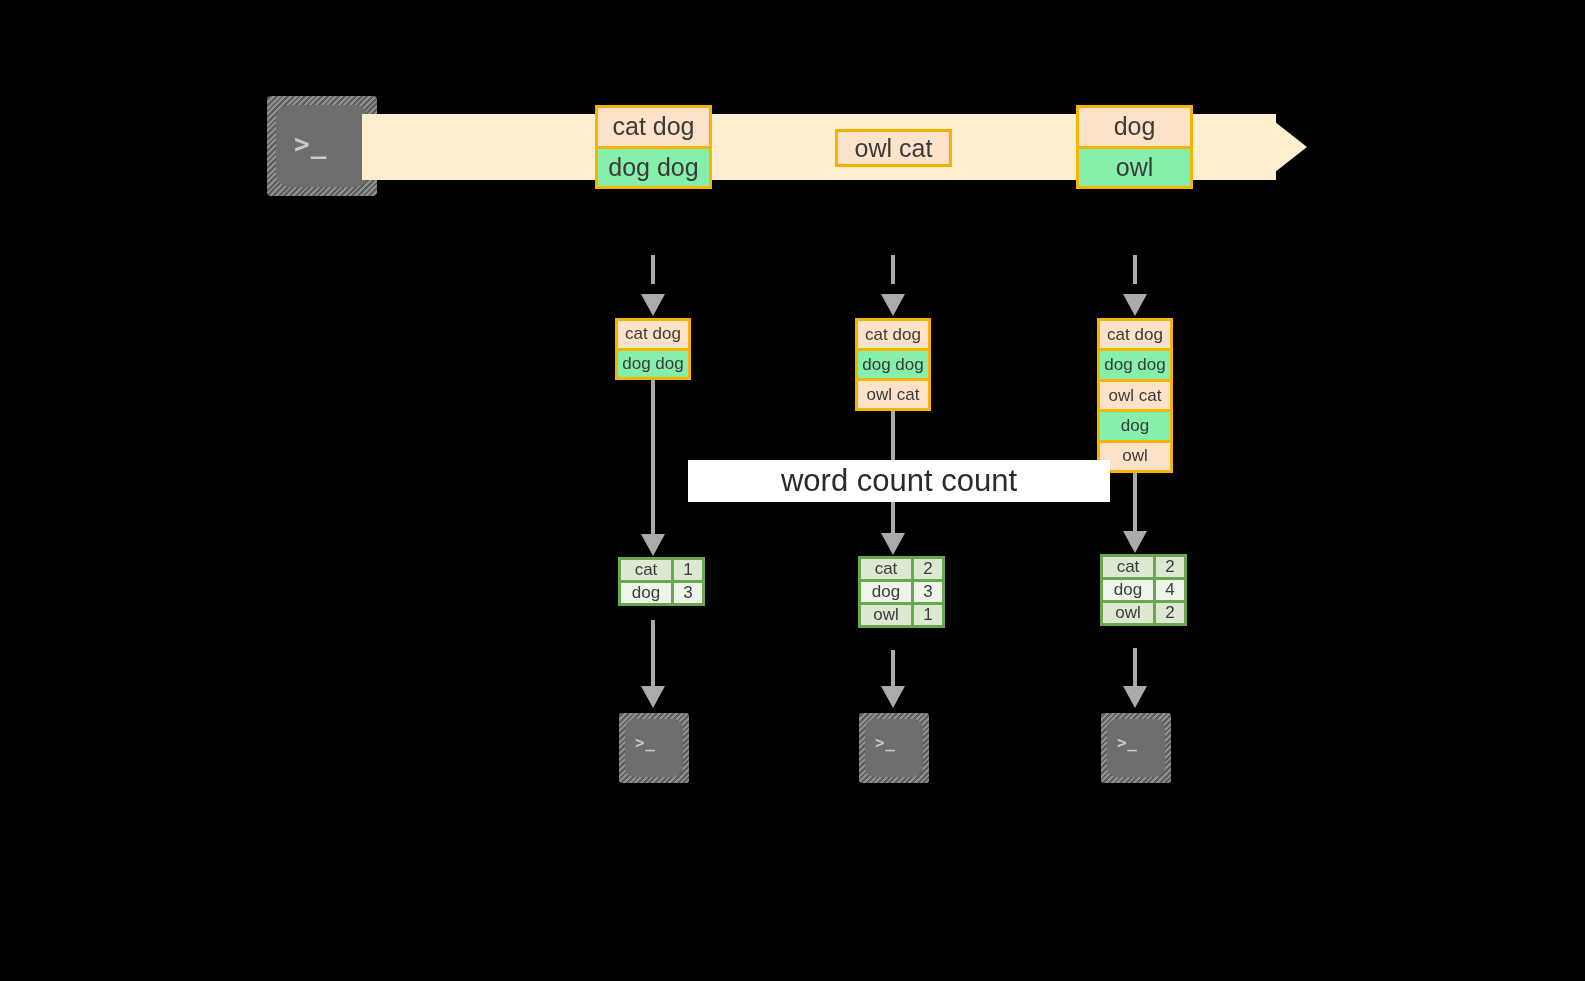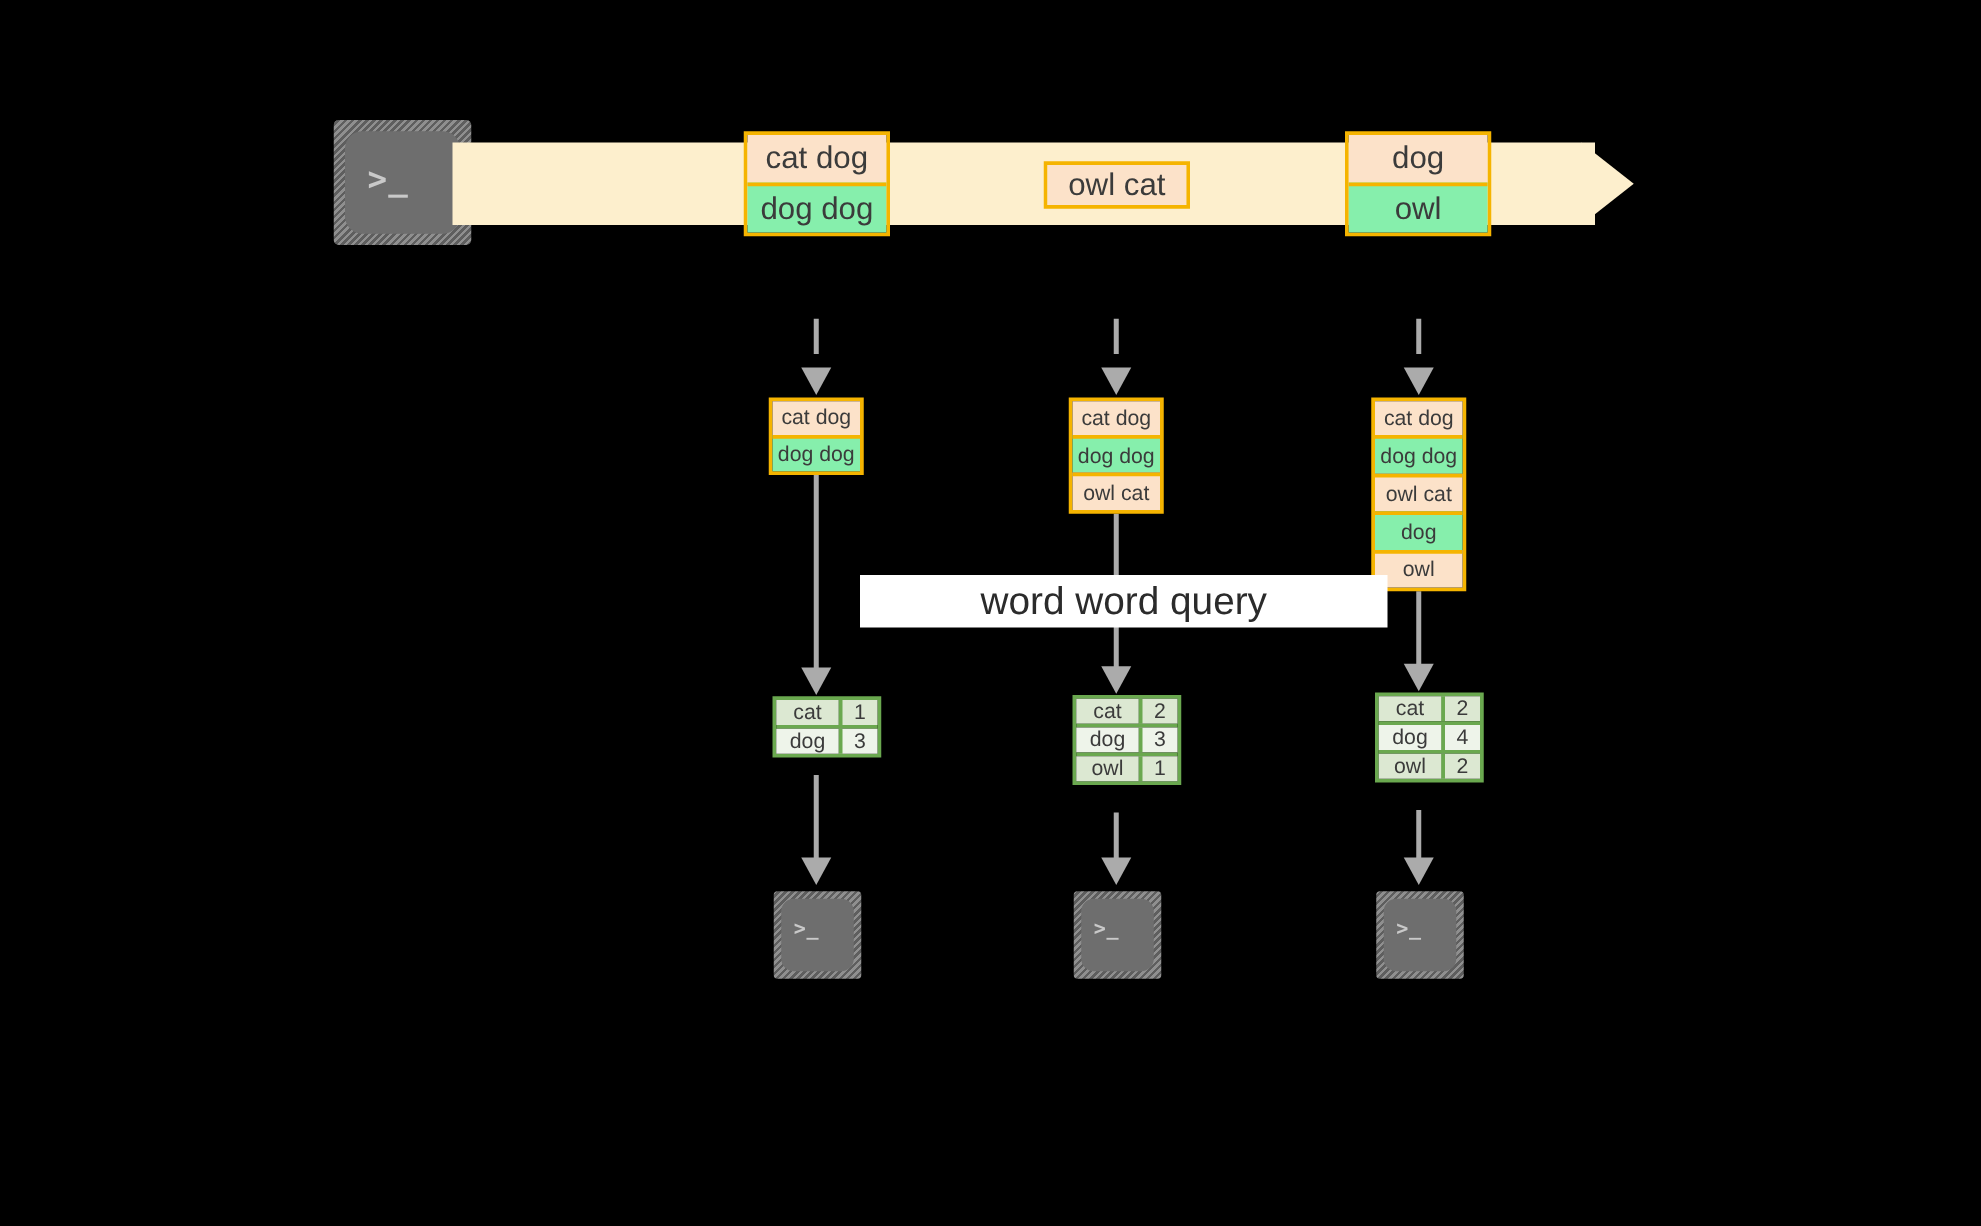--- a/index.html
+++ b/index.html
@@ -278,16 +278,16 @@
   <div class="conn-line" style="left:1133px; top:648px; height:42px;"></div>
   <div class="conn-head" style="left:1123px; top:686px;"></div>
 
   <div class="term small" style="left:1101px; top:713px; width:70px; height:70px;">
     <div class="term-inner">
       <span class="term-glyph" style="left:10px; top:16px; font-size:16px;">&gt;_</span>
     </div>
   </div>
 
   <div class="query-band" style="left:688px; top:460px; width:422px; height:42px;">
-    <span>word word query</span>
+    <span>word count count</span>
   </div>
 
 </div>
 
 </body></html>

